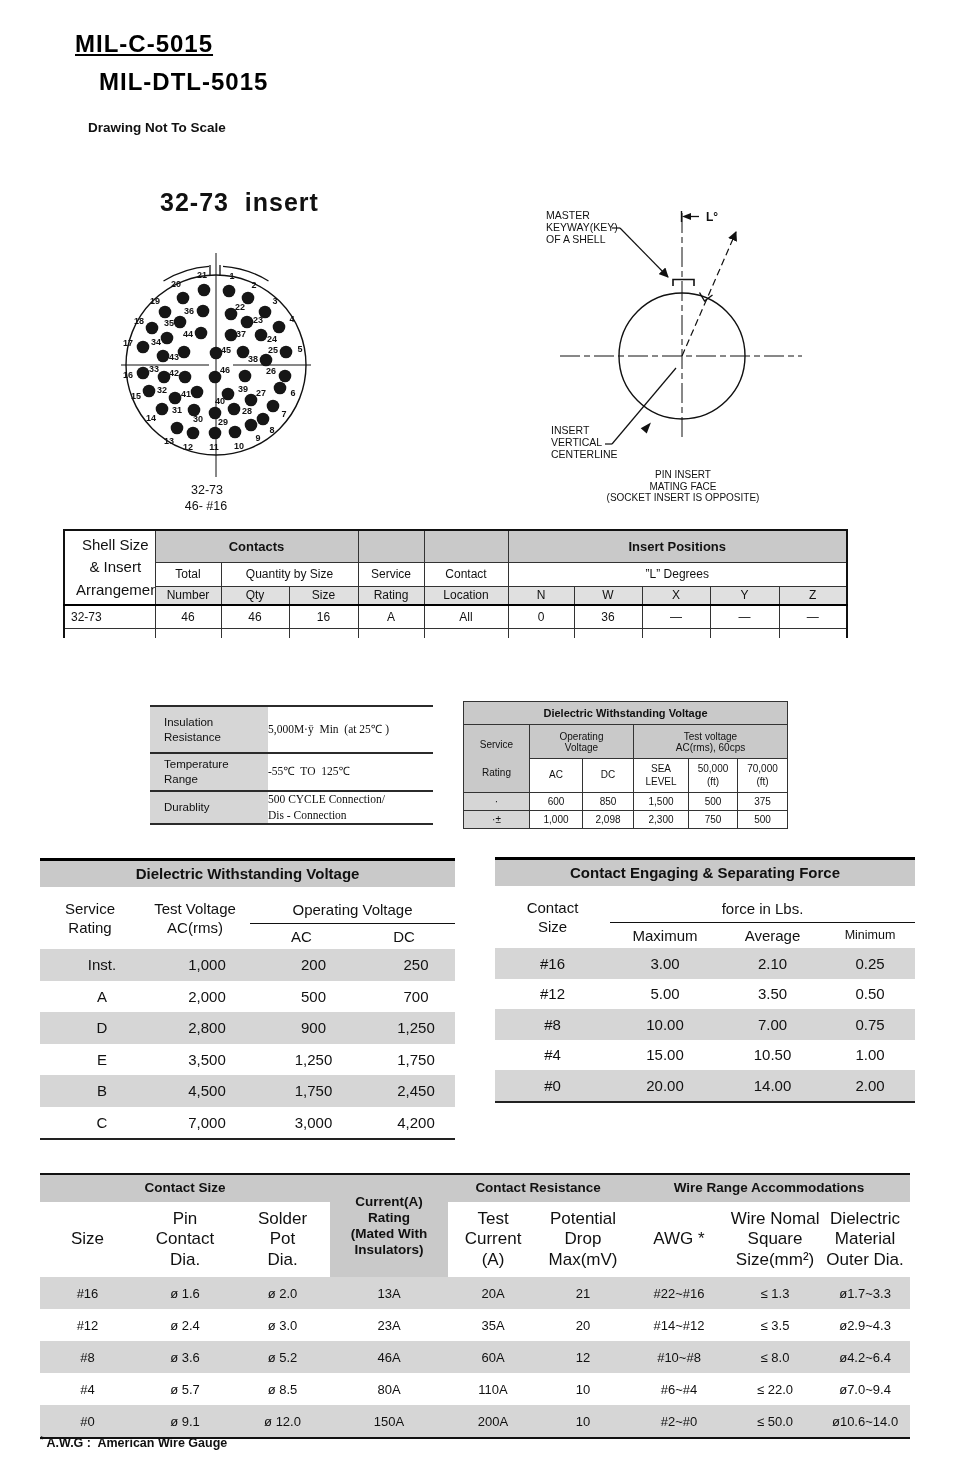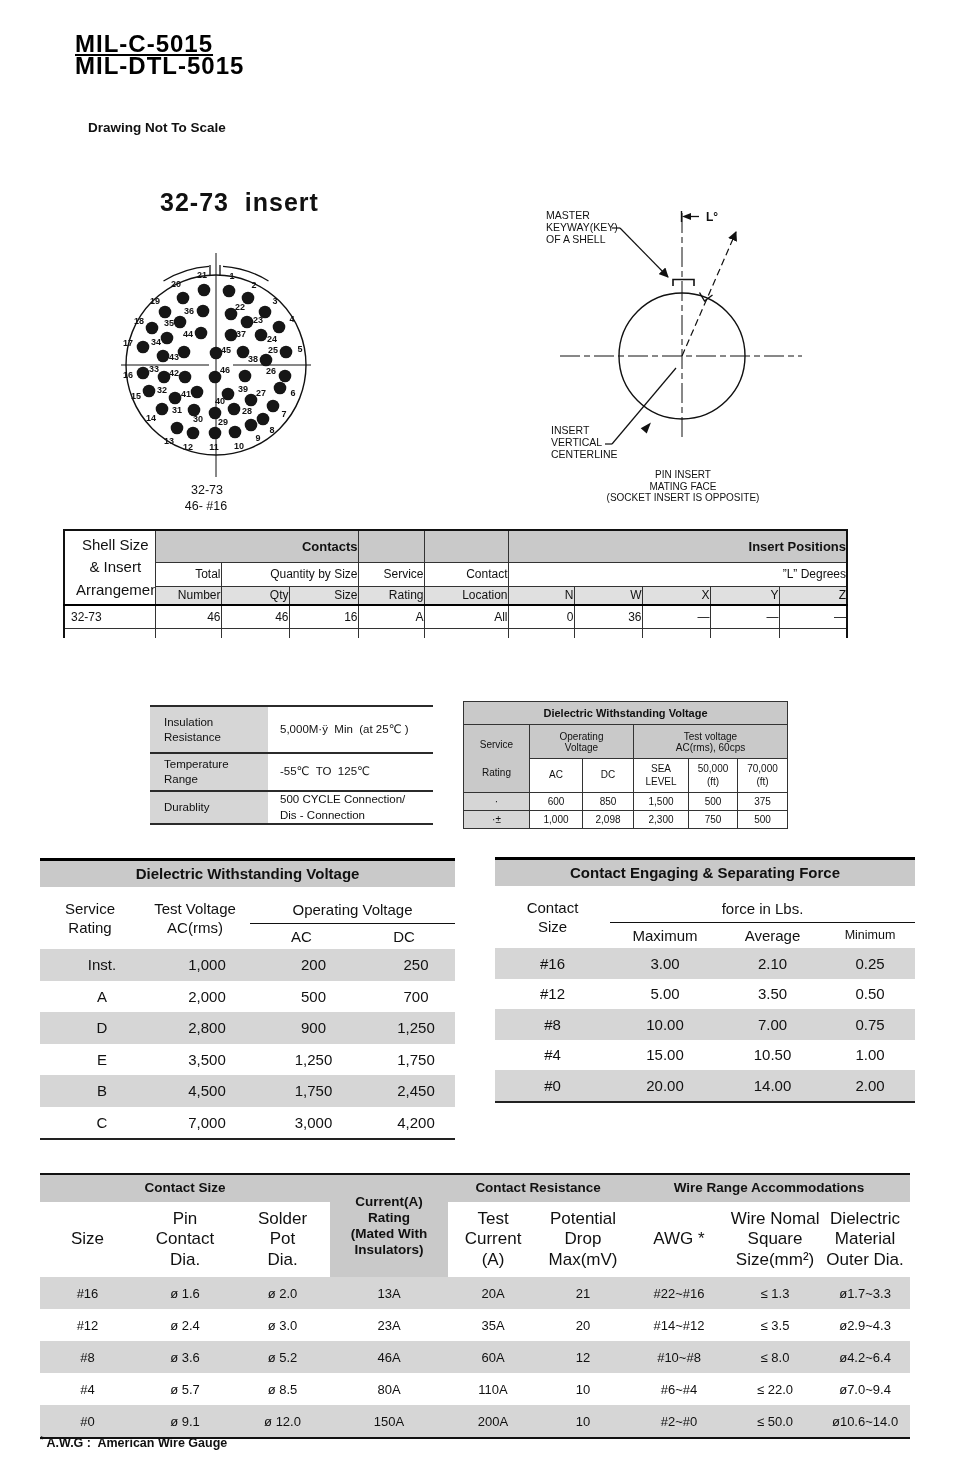--- a/index.html
+++ b/index.html
@@ -13,36 +13,36 @@
   .pin-num{font-size:9px;font-weight:bold;text-anchor:middle;dominant-baseline:central;}
   .cap{font-size:12.5px;text-anchor:middle;}
   .shell-lbl{font-size:10.5px;}
   .shell-lbl-c{font-size:10px;text-anchor:middle;}
   .angle-lbl{font-size:12px;font-weight:bold;}
   table{border-collapse:collapse;table-layout:fixed;position:absolute;}
   td,th{padding:0;text-align:center;vertical-align:middle;white-space:pre-wrap;
         font-weight:normal;overflow:hidden;}
   
   .t-contacts{left:63px;top:529px;width:783px;border:2px solid #111;border-bottom:0;font-size:12px;}
-  .t-contacts td,.t-contacts th{border:1px solid #333;text-align:right;}
+  .t-contacts td,.t-contacts th{border:1px solid #333;}
   .t-contacts .grp{background:#c9c9c9;font-weight:bold;font-size:13px;}
   .t-contacts .sub3 th{background:#e0e0e0;}
   .t-contacts .shell-cell{background:#fff;text-align:center;padding-left:11px;font-weight:normal;
         font-size:15px;line-height:1.5;}
   .t-contacts tbody td{height:22px;}
   .t-contacts tbody tr:first-child td{border-top:2.5px solid #000;}
   .t-contacts tbody td:first-child{text-align:left;padding-left:6px;}
   .t-contacts .stub td{height:9px;border-bottom:0;}
   .r-title{height:32px;}.r-mid{height:24px;}.r-sub{height:19px;}
   
   .t-spec{left:150px;top:705px;width:283px;border-top:2px solid #2b2b2b;border-bottom:2px solid #2b2b2b;font-size:11.5px;}
   .t-spec td{border:0;text-align:left;}
   .t-spec tr+tr td{border-top:2px solid #2b2b2b;}
   .t-spec td:first-child{background:#d6d6d6;padding-left:14px;line-height:1.3;}
-  .t-spec td:last-child{padding-left:12px;line-height:1.35;}
+  .t-spec td:last-child{line-height:1.35;font-family:Liberation Serif, serif;}
   
   .t-dwvs{left:463px;top:701px;width:324px;border:1.5px solid #111;font-size:10px;}
   .t-dwvs td,.t-dwvs th{border:1px solid #333;}
   .t-dwvs .title th{background:#c9c9c9;font-weight:bold;font-size:11px;height:22px;}
   .t-dwvs .hdr{background:#c9c9c9;}
   .t-dwvs .svc{line-height:28px;}
   .t-dwvs .h1{height:34px;}.t-dwvs .h2{height:34px;line-height:1.25;}
   .t-dwvs tbody td{height:17px;}
   .t-dwvs tbody td:first-child{background:#d6d6d6;}
   
@@ -67,21 +67,21 @@
   .t-bottom tbody td{height:32px;}
   .footnote{left:40px;top:1434px;font-size:12.5px;white-space:pre;font-weight:bold;}
   .footnote sup{font-size:9px;}
 </style>
 </head>
 <body>
 
 <div id="page">
 
   <div class="abs doc-title" style="top:30px;text-decoration:underline;">MIL-C-5015</div>
-  <div class="abs doc-title" style="top:52px;">MIL-DTL-5015</div>
+  <div class="abs doc-title" style="top:68px;margin-left:24px;">MIL-DTL-5015</div>
   <div class="abs note">Drawing Not To Scale</div>
 
   <div class="abs insert-heading">32-73  insert</div>
 
   <svg class="abs" style="left:100px;top:245px;" width="230" height="275" viewBox="0 0 230 275">
     <line x1="21" y1="120" x2="109" y2="120" stroke="#111" stroke-width="1"></line>
     <line x1="133" y1="120" x2="211" y2="120" stroke="#111" stroke-width="1"></line>
     <line x1="116" y1="8" x2="116" y2="232" stroke="#111" stroke-width="1"></line>
     <circle cx="116" cy="120" r="90" fill="none" stroke="#111" stroke-width="1.4"></circle>
     <path d="M63.5,36 A99,99 0 0 1 109,21.3" fill="none" stroke="#111" stroke-width="1.3"></path>

